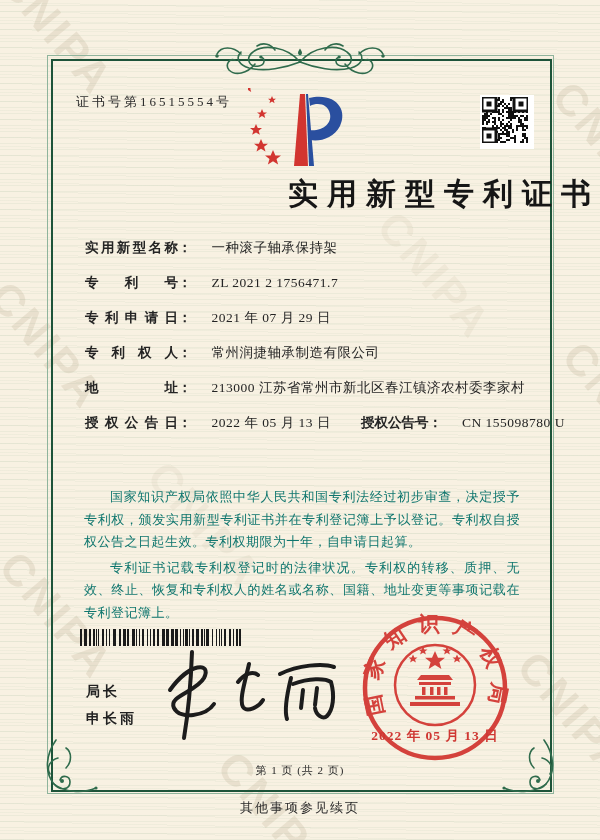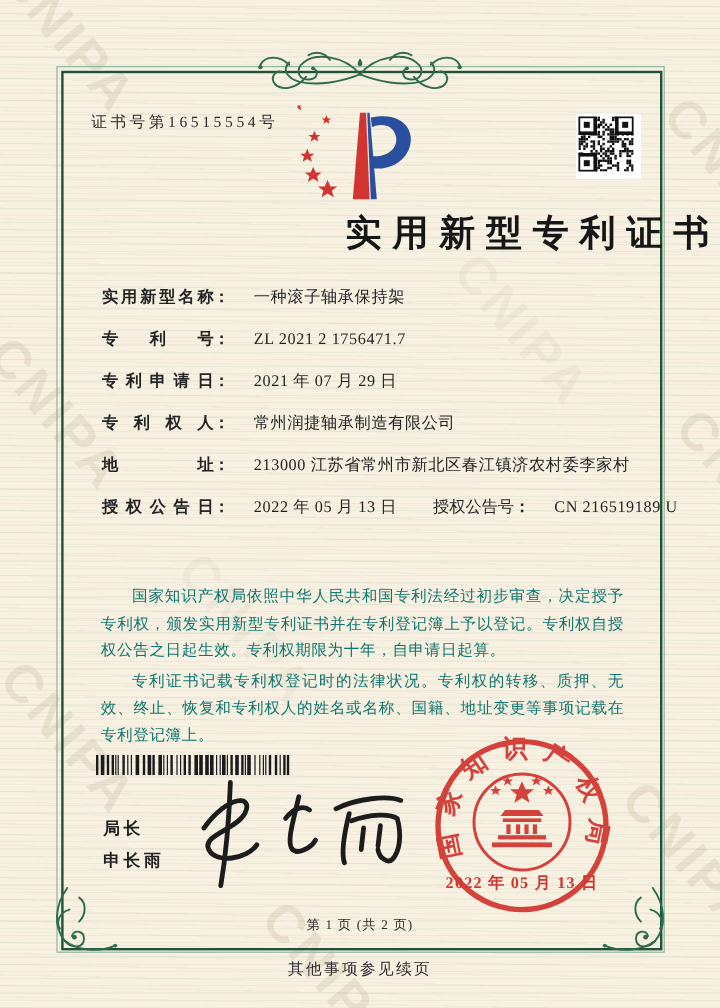--- a/index.html
+++ b/index.html
@@ -53,21 +53,21 @@
   .frow{height:35px;white-space:nowrap;}
   .lbl{
     display:inline-block;width:93px;
     text-align:justify;text-align-last:justify;
     -moz-text-align-last:justify;
     font-weight:600;vertical-align:top;
   }
   .colon{font-weight:600;}
   .val{margin-left:20px;letter-spacing:0.5px;}
   .pair2{margin-left:30px;}
-  .lbl2{font-weight:400;}
+  .lbl2{font-weight:700;}
   .paras{
     position:absolute;left:84px;top:486px;width:436px;
     font-size:13px;line-height:22.5px;color:#0f766e;
     text-align:justify;
   }
   .paras p{margin:0 0 3px 0;text-indent:2em;letter-spacing:0.5px;}
   .barcode{position:absolute;left:80px;top:629px;}
   .signer{
     position:absolute;left:86px;top:678px;
     font-size:14px;font-weight:600;color:#222;
@@ -361,21 +361,21 @@
     <div class="frow">
       <span class="lbl">专利申请日</span><span class="colon">：</span><span class="val">2021 年 07 月 29 日</span>
     </div>
     <div class="frow">
       <span class="lbl">专利权人</span><span class="colon">：</span><span class="val">常州润捷轴承制造有限公司</span>
     </div>
     <div class="frow">
       <span class="lbl">地址</span><span class="colon">：</span><span class="val">213000 江苏省常州市新北区春江镇济农村委李家村</span>
     </div>
     <div class="frow">
-      <span class="lbl">授权公告日</span><span class="colon">：</span><span class="val">2022 年 05 月 13 日</span><span class="pair2"><span class="lbl2">授权公告号</span><span class="colon">：</span><span class="val">CN 216519189 U</span></span>
+      <span class="lbl">授权公告日</span><span class="colon">：</span><span class="val">2022 年 05 月 13 日</span><span class="pair2"><span class="lbl2">授权公告号</span><span class="colon">：</span><span class="val">CN 155098780 U</span></span>
     </div>
   </div>
 
   <div class="paras">
     <p>国家知识产权局依照中华人民共和国专利法经过初步审查，决定授予专利权，颁发实用新型专利证书并在专利登记簿上予以登记。专利权自授权公告之日起生效。专利权期限为十年，自申请日起算。</p>
     <p>专利证书记载专利权登记时的法律状况。专利权的转移、质押、无效、终止、恢复和专利权人的姓名或名称、国籍、地址变更等事项记载在专利登记簿上。</p>
   </div>
 
   <div class="barcode">
     <svg id="bcsvg" width="162" height="17" viewBox="0 0 162 17">

